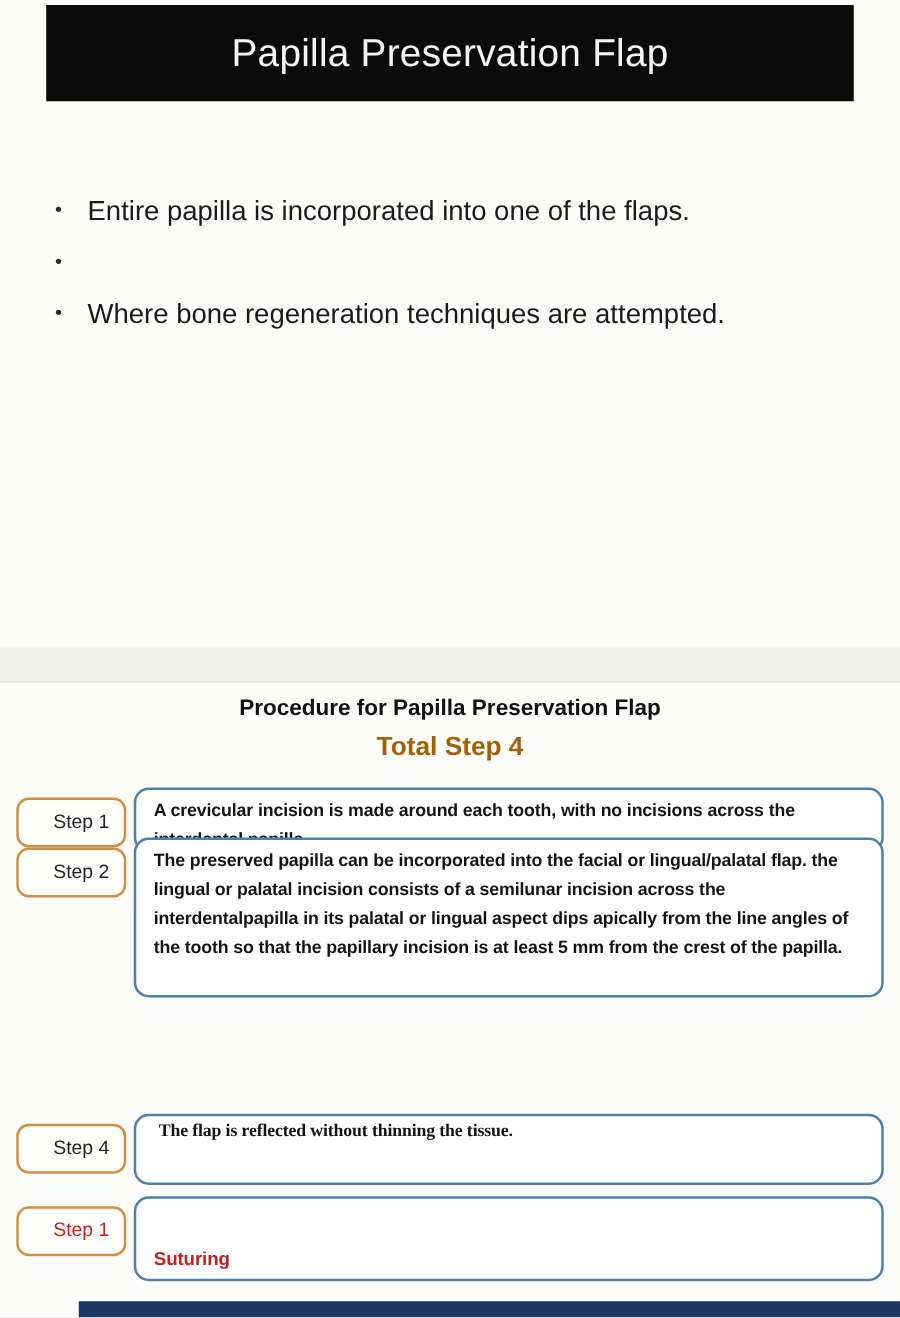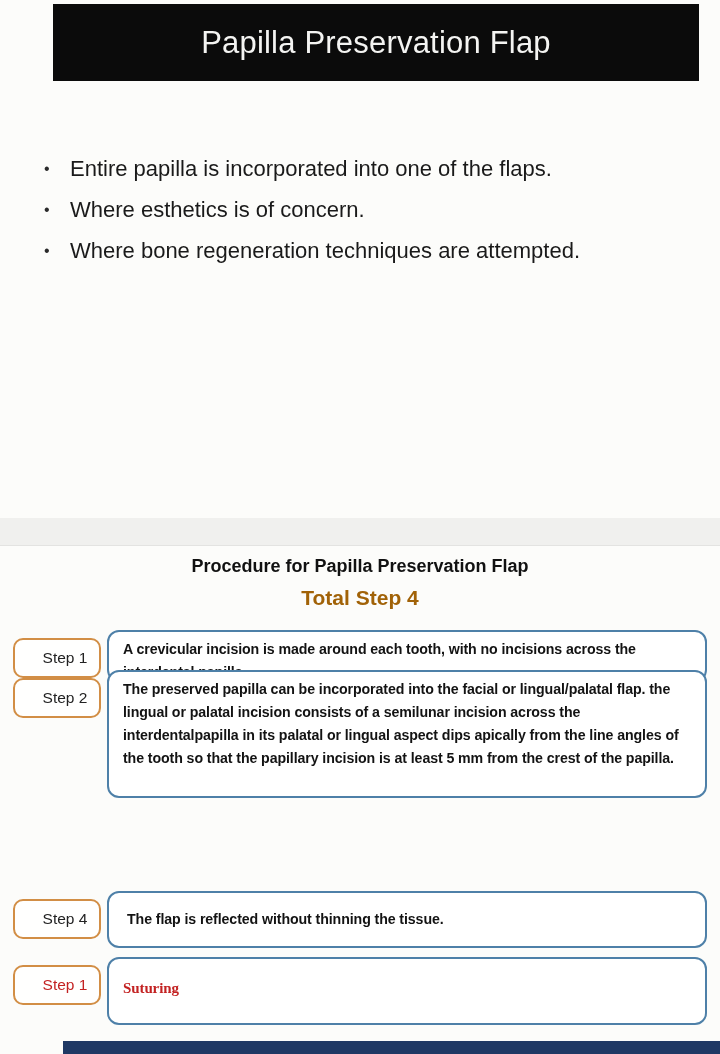--- a/index.html
+++ b/index.html
@@ -6,21 +6,21 @@
   #page {
     position:relative; width:720px; height:1054px; margin:0 auto;
     background:#fcfcfa; overflow:hidden;
     font-family:"Liberation Sans", sans-serif;
   }
 
   
   .title-bar {
     position:absolute; left:37px; top:4px; width:646px; height:77px;
     background:var(--title-bar-bg,#0b0b0b);
-    display:flex; align-items:center; justify-content:center;margin-left:16px;
+    display:flex; align-items:center; justify-content:center;
   }
   .title-bar .title-text {
     color:var(--title-text,#f4f4f2); font-size:31px; letter-spacing:0.2px;
   }
 
   
   .bullets { position:absolute; left:44px; top:155px; right:14px; }
   .bullet-item {
     display:flex; align-items:flex-start; margin-bottom:13px;
     font-size:22px; line-height:28px; color:var(--body-text,#1a1a1a);
@@ -62,25 +62,24 @@
 
   .step-content {
     position:absolute; left:107px; top:0; width:600px; height:100%;
     box-sizing:border-box; background:#ffffff;
     border:2px solid var(--step-box-border,#4e80a8); border-radius:12px;
     padding:6px 12px 6px 14px;
     font-size:14.2px; font-weight:bold; line-height:23px;
     color:#131313; letter-spacing:-0.1px; overflow:hidden;
   }
   .row-3 .step-content { padding-top:9px; padding-left:18px; }
-  .row-4 .step-content { padding-top:15px; padding-left:18px; }
+  .row-4 .step-content { padding-top:1px; padding-left:18px;font-family:Liberation Serif, serif; }
   .row-5 .step-content {
-    padding-top:18px; font-size:15px;
+    padding-top:37px; font-size:15px;
     color:var(--highlight-red,#c32222);
-    font-family:Liberation Serif, serif;
   }
 
   
   .bottom-bar {
     position:absolute; left:63px; top:1041px; width:657px; height:13px;
     background:var(--bottom-bar-navy,#1f3864);
   }
 </style>
 </head>
 <body>
@@ -91,21 +90,20 @@
     <span class="title-text">Papilla Preservation Flap</span>
   </div>
 
   <div class="bullets">
     <div class="bullet-item">
       <span class="bullet-dot">•</span>
       <span>Entire papilla is incorporated into one of the flaps.</span>
     </div>
     <div class="bullet-item">
       <span class="bullet-dot">•</span>
-      <span>Where esthetics is of concern.</span>
     </div>
     <div class="bullet-item">
       <span class="bullet-dot">•</span>
       <span>Where bone regeneration techniques are attempted.</span>
     </div>
   </div>
 
   <div class="gray-band"></div>
 
   <div class="proc-heading">Procedure for Papilla Preservation Flap</div>

